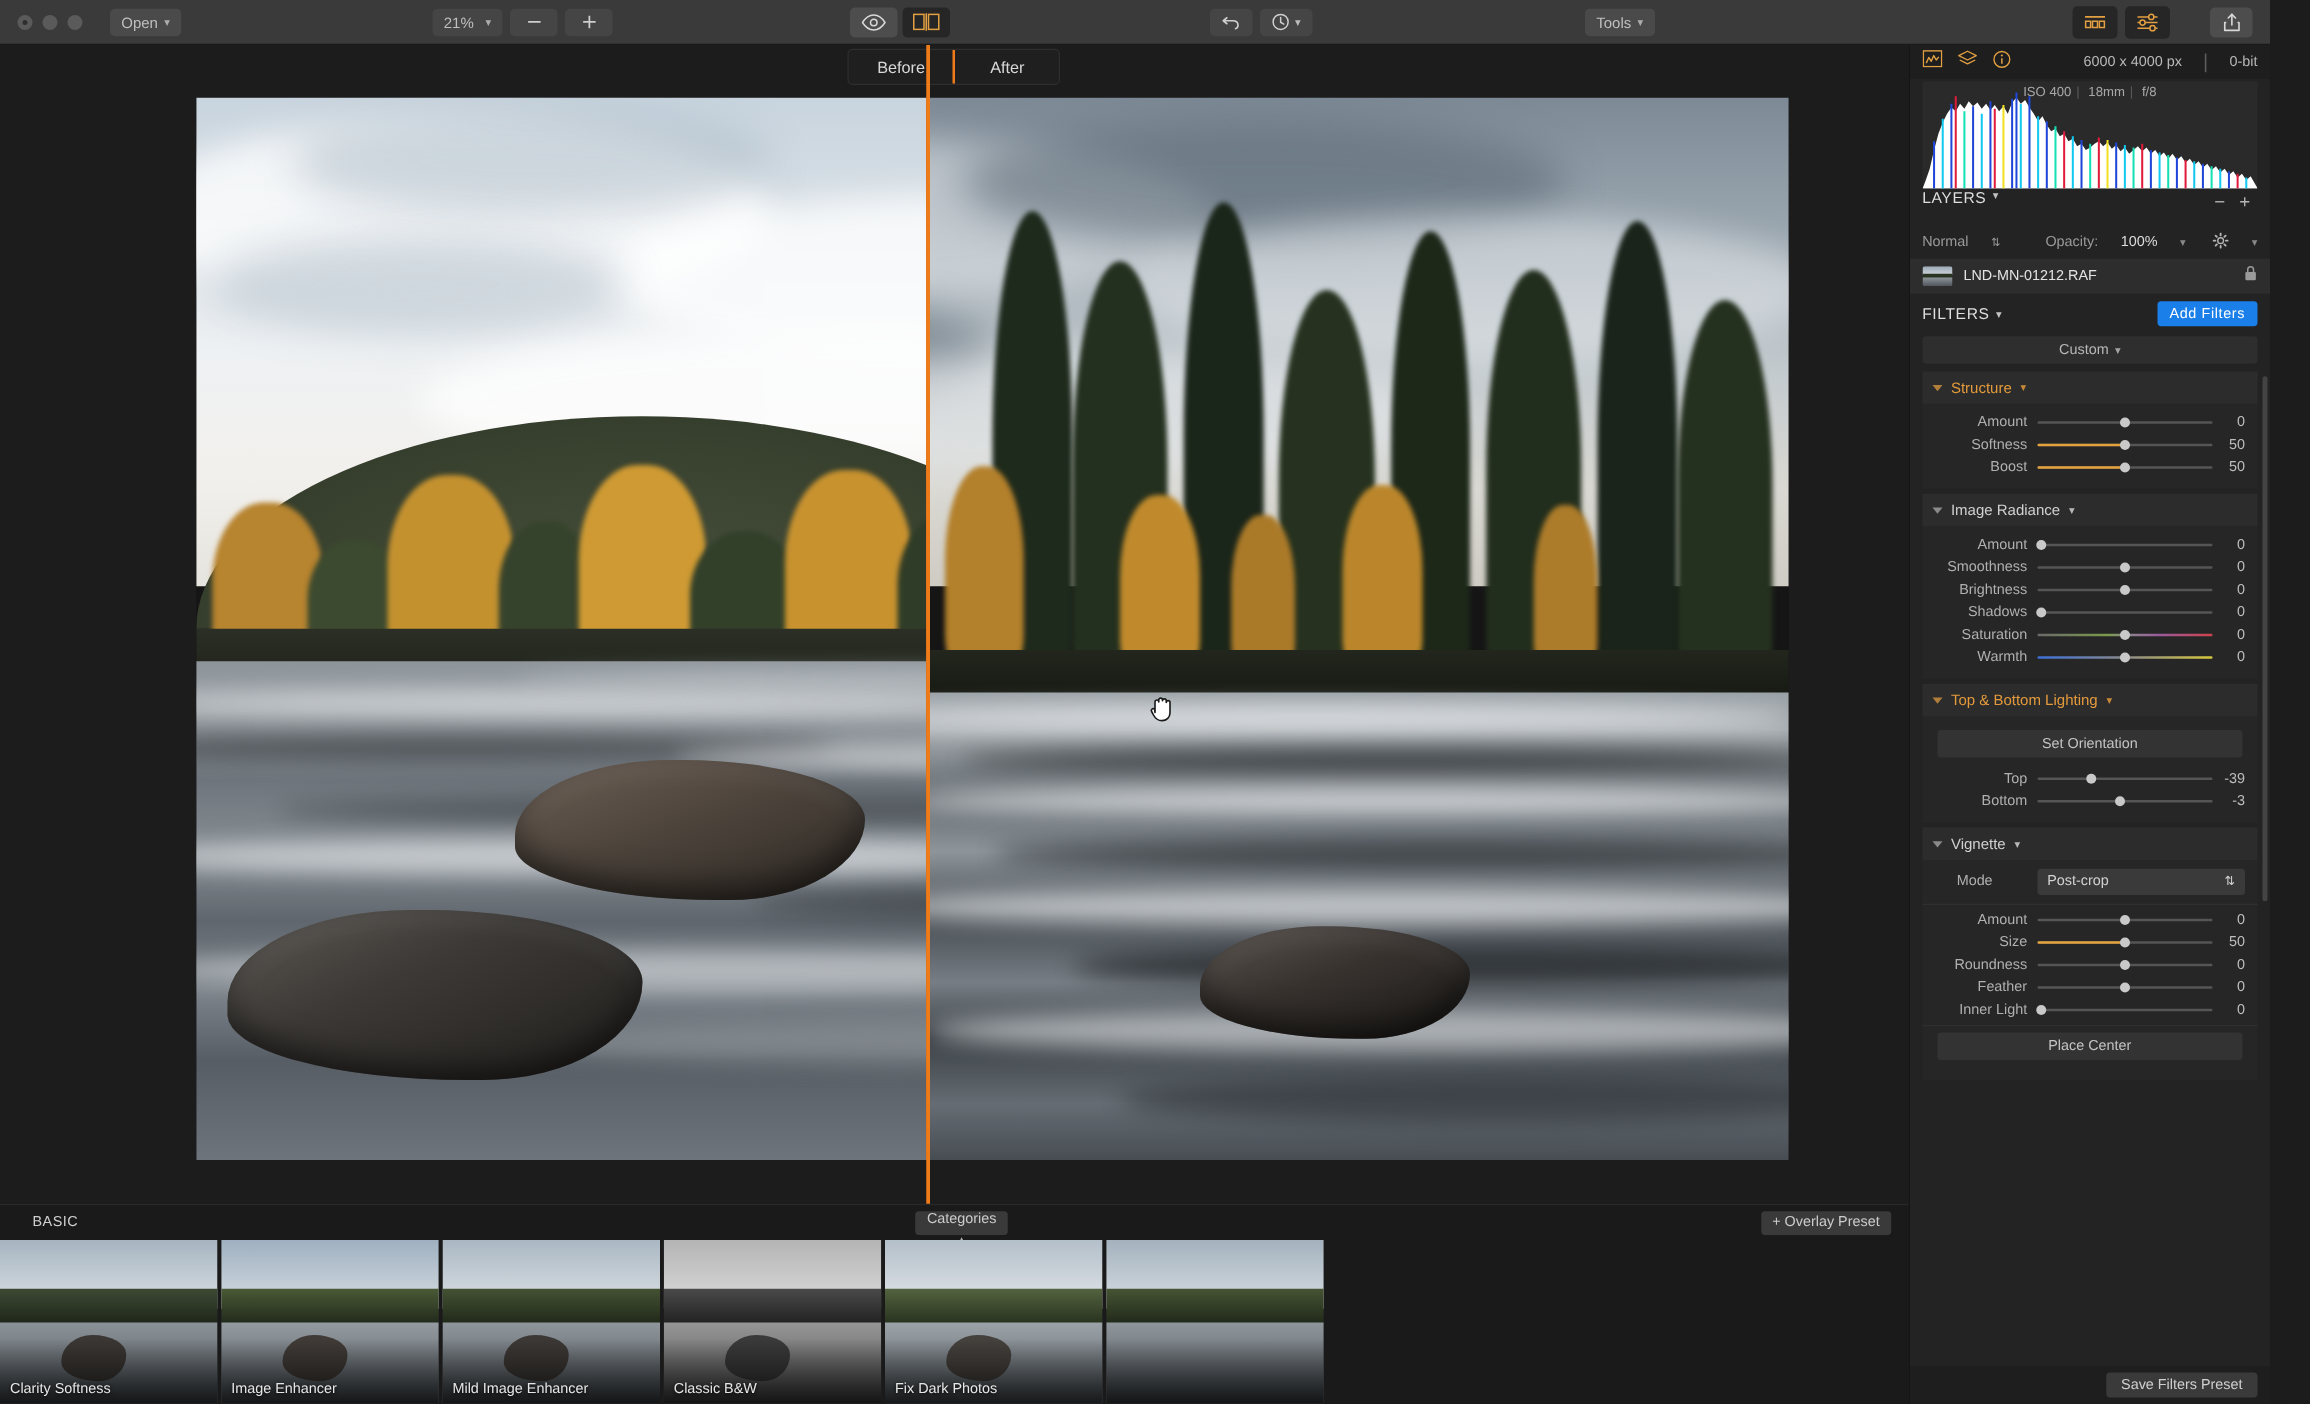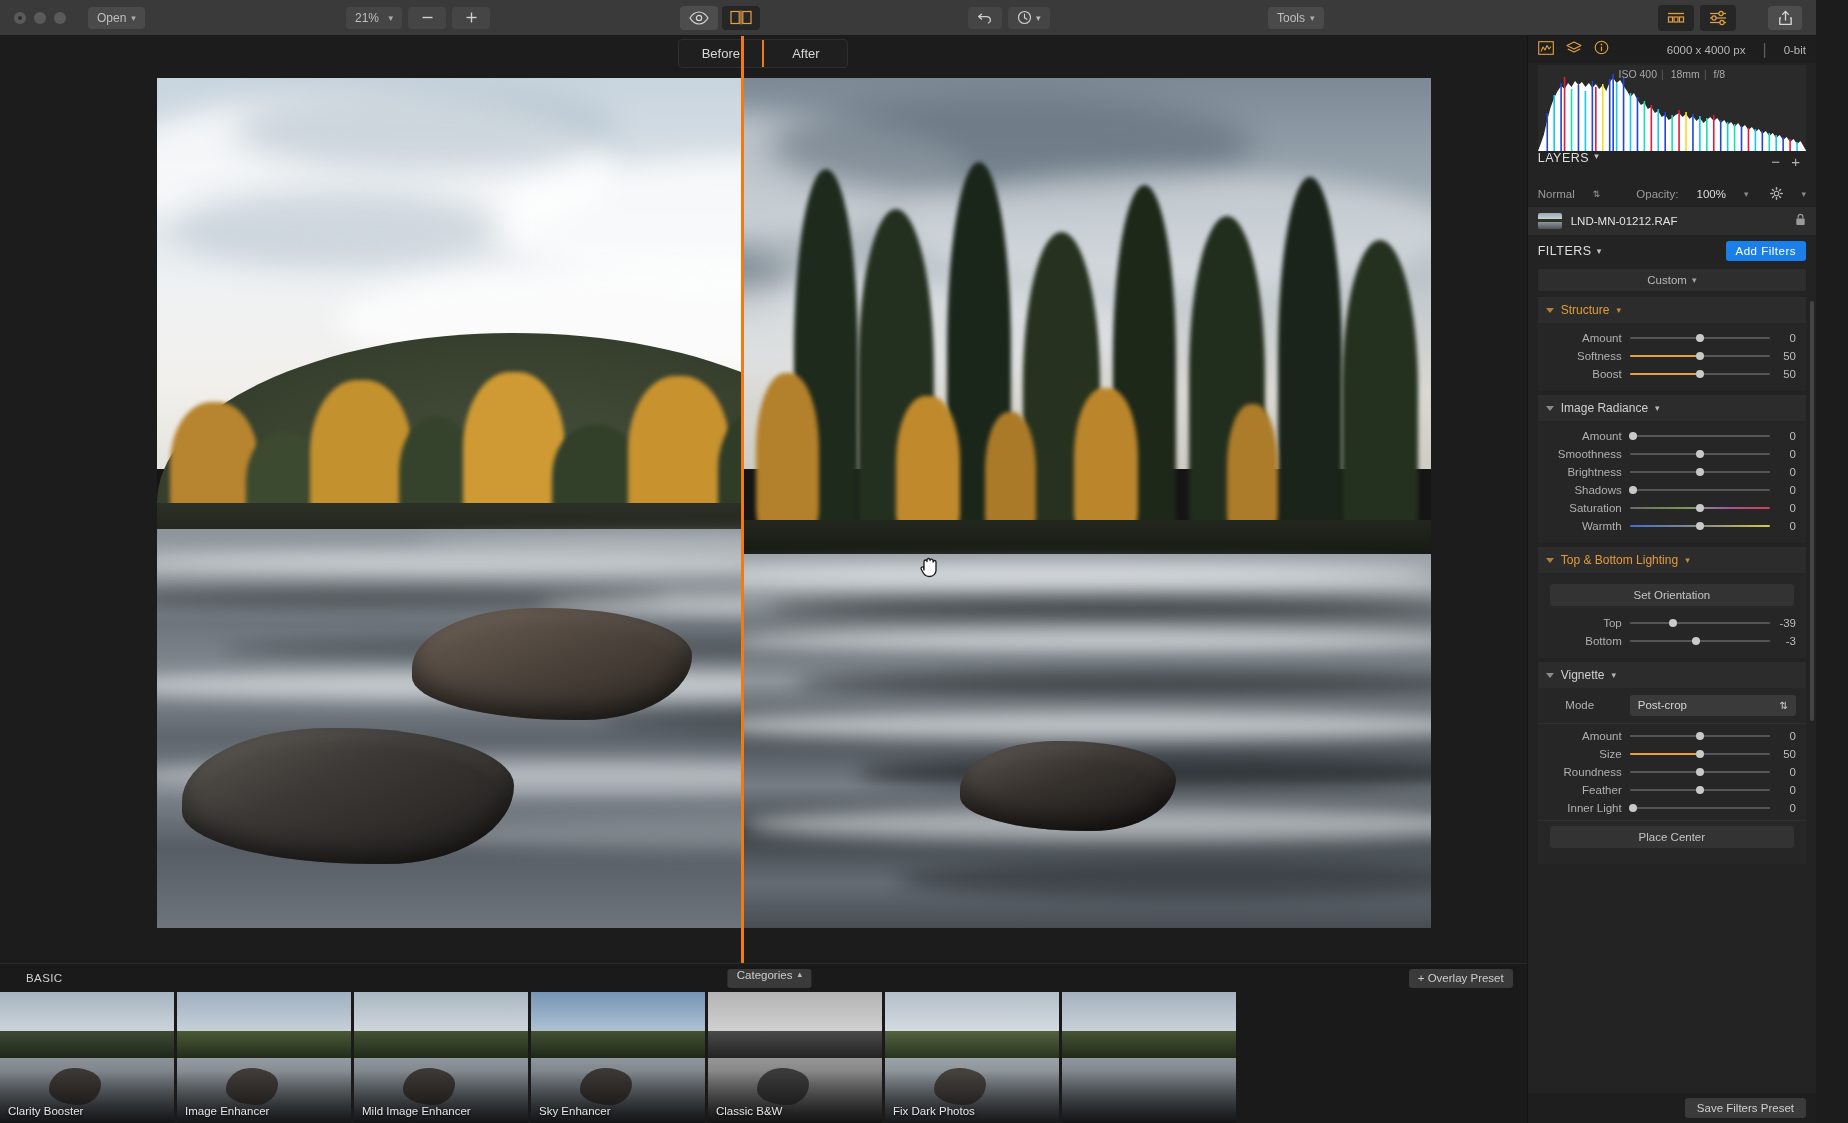--- a/index.html
+++ b/index.html
@@ -119,21 +119,21 @@
   .cursor-hand { position: absolute; left: 918px; top: 518px; z-index: 8; }
 
   
   .presets { flex: 0 0 160px; background: #1a1a1a; border-top: 1px solid #2a2a2a;
              display: flex; flex-direction: column; }
   .presets-bar { height: 28px; display: flex; align-items: center; position: relative;
                  padding: 0 14px; flex: 0 0 28px; margin-left: 12px; }
   .presets-title { font-size: 11.5px; color: #d0d0d0; letter-spacing: .4px; }
   .cat-btn { position: absolute; left: 50%; transform: translateX(-50%);
              background: #3a3a3a; border-radius: 3px; height: 19px; display: flex;
-             gap: 5px; padding: 0 9px; font-size: 11.5px; color: #cccccc; }
+             align-items: center; gap: 5px; padding: 0 9px; font-size: 11.5px; color: #cccccc; flex-direction: column; }
   .ovl-btn { position: absolute; right: 14px; background: #3a3a3a; border-radius: 3px;
              height: 19px; display: flex; align-items: center; padding: 0 9px;
              font-size: 11.5px; color: #cccccc; }
   .thumbs { flex: 1; display: flex; gap: 3px; overflow: hidden; padding-left: 0; }
   .thumb { position: relative; flex: 0 0 174px; height: 100%; overflow: hidden; background: #222; }
   .thumb .mini { position: absolute; inset: 0; }
   .thumb-label { position: absolute; left: 8px; bottom: 6px; font-size: 11.5px; color: #e6e6e6;
                  text-shadow: 0 1px 3px rgba(0,0,0,.95); z-index: 3; }
   .thumb-grad { position: absolute; left:0; right:0; bottom: 0; height: 40%;
                 background: linear-gradient(180deg, rgba(0,0,0,0), rgba(0,0,0,.75)); z-index: 2; }
@@ -438,51 +438,41 @@
         </div>
         <div class="thumbs">
           <div class="thumb">
             <div class="mini">
                 <div class="m-sky" style="background:linear-gradient(180deg,#a6b4c0,#dbe1e5)"></div>
                 <div class="m-tree" style="background:linear-gradient(180deg,#3d4a33,#1d2419)"></div>
                 <div class="m-water" style="background:linear-gradient(180deg,#8b9298,#4d5358)"></div>
                 <div class="m-rock" style="left:28%;top:58%;width:30%;height:28%;background:#3b3734"></div>
               </div>
             <div class="thumb-grad"></div>
-            <div class="thumb-label">Clarity Booster</div>
+            <div class="thumb-label">Clarity Softness</div>
           </div>
           <div class="thumb">
             <div class="mini">
                 <div class="m-sky" style="background:linear-gradient(180deg,#9fb0c0,#d6dde2)"></div>
                 <div class="m-tree" style="background:linear-gradient(180deg,#4a5a36,#20281a)"></div>
                 <div class="m-water" style="background:linear-gradient(180deg,#949ba1,#50565b)"></div>
                 <div class="m-rock" style="left:28%;top:58%;width:30%;height:28%;background:#403b37"></div>
               </div>
             <div class="thumb-grad"></div>
             <div class="thumb-label">Image Enhancer</div>
           </div>
           <div class="thumb">
             <div class="mini">
                 <div class="m-sky" style="background:linear-gradient(180deg,#aab7c2,#dde2e6)"></div>
                 <div class="m-tree" style="background:linear-gradient(180deg,#445233,#1f2718)"></div>
                 <div class="m-water" style="background:linear-gradient(180deg,#8f969c,#4b5156)"></div>
                 <div class="m-rock" style="left:28%;top:58%;width:30%;height:28%;background:#3c3835"></div>
               </div>
             <div class="thumb-grad"></div>
             <div class="thumb-label">Mild Image Enhancer</div>
-          </div>
-          <div class="thumb">
-            <div class="mini">
-                <div class="m-sky" style="background:linear-gradient(180deg,#7594b5,#c6d4de)"></div>
-                <div class="m-tree" style="background:linear-gradient(180deg,#435132,#1d2517)"></div>
-                <div class="m-water" style="background:linear-gradient(180deg,#8e959b,#4a5055)"></div>
-                <div class="m-rock" style="left:28%;top:58%;width:30%;height:28%;background:#3b3734"></div>
-              </div>
-            <div class="thumb-grad"></div>
-            <div class="thumb-label">Sky Enhancer</div>
           </div>
           <div class="thumb">
             <div class="mini">
                 <div class="m-sky" style="background:linear-gradient(180deg,#b4b4b4,#dcdcdc)"></div>
                 <div class="m-tree" style="background:linear-gradient(180deg,#4a4a4a,#202020)"></div>
                 <div class="m-water" style="background:linear-gradient(180deg,#969696,#4e4e4e)"></div>
                 <div class="m-rock" style="left:28%;top:58%;width:30%;height:28%;background:#3a3a3a"></div>
               </div>
             <div class="thumb-grad"></div>
             <div class="thumb-label">Classic B&amp;W</div>

